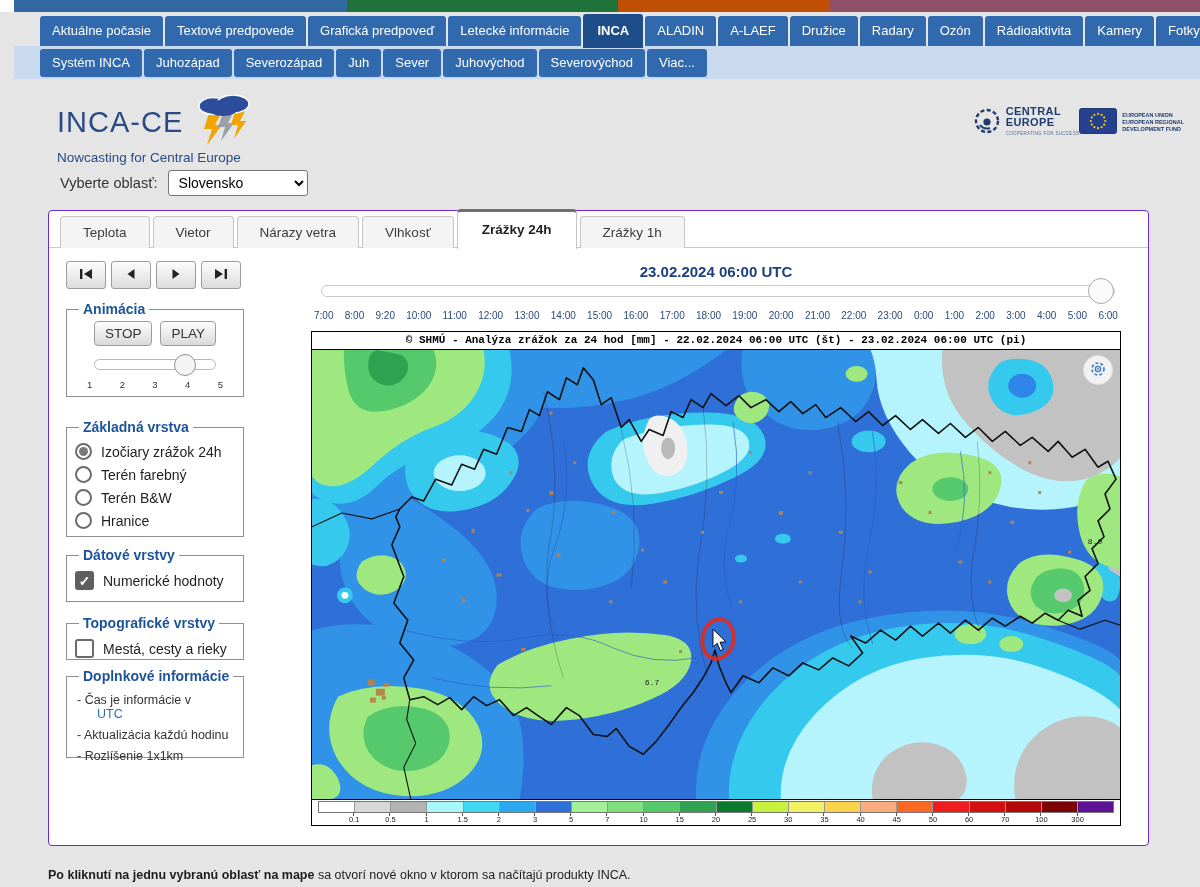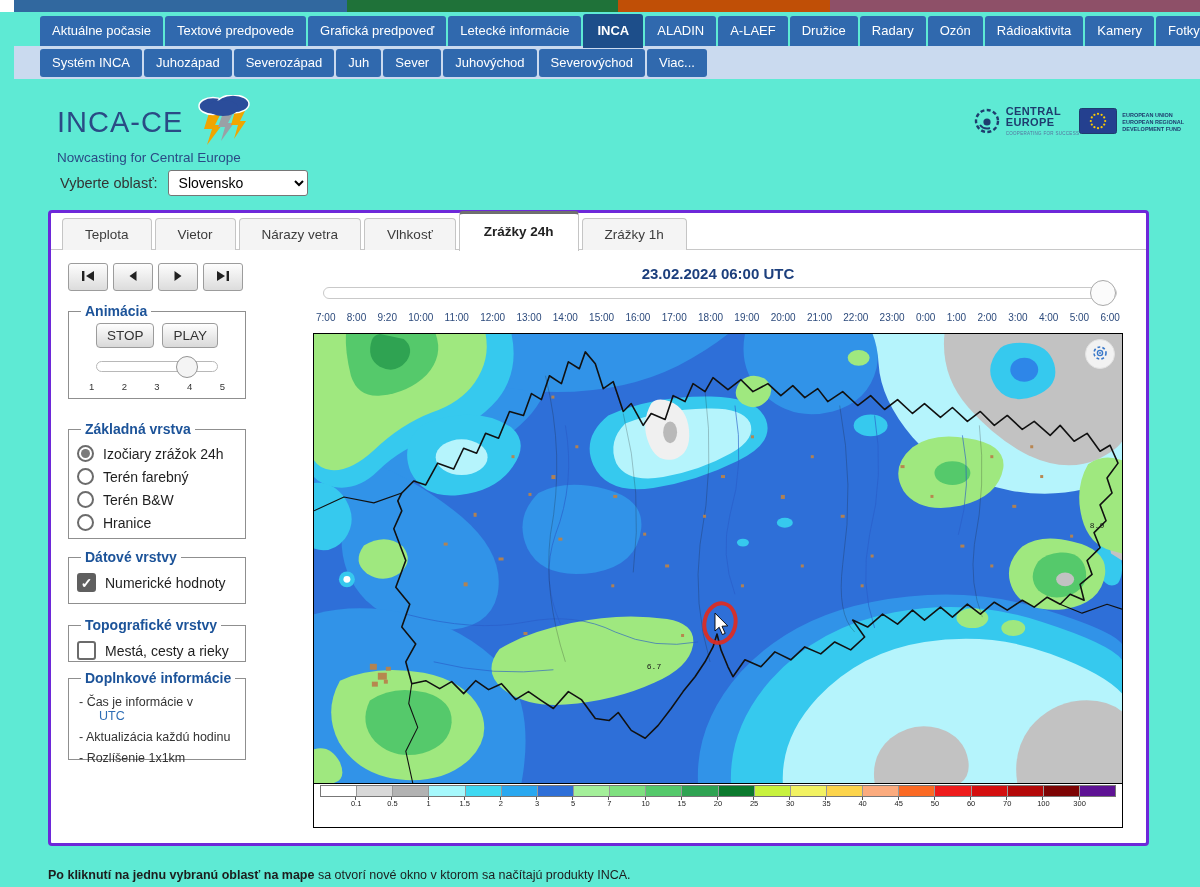--- a/index.html
+++ b/index.html
@@ -1,18 +1,18 @@
 <!DOCTYPE html>
 <html><head>
 <meta charset="utf-8">
 <style>
   * { box-sizing: border-box; margin: 0; padding: 0; }
   html,body { background:#fff; }
   body { font-family:"Liberation Sans", sans-serif; }
-  .page { position:relative; width:1200px; height:887px; background:#5eead4; overflow:hidden; }
+  .page { position:relative; width:1200px; height:887px; background:#e5e5e5; overflow:hidden; }
 
   
   .top-strip { position:absolute; top:0; left:0; width:1200px; height:12px; display:flex; }
   .top-strip > div { height:12px; }
 
   
   .nav1 { position:absolute; top:12px; left:14px; right:0; height:34px; display:flex; align-items:flex-end; padding-left:26px; gap:2px; list-style:none; }
   .nav1 .tab { background:#3069ae; color:#fff; font-size:13px; line-height:16px; padding:7px 12px; border-radius:3px 3px 0 0; white-space:nowrap; cursor:pointer; }
   .nav1 .tab.active { background:#1d4e8a; font-weight:bold; padding:9px 14px 9px; margin-bottom:-2px; position:relative; z-index:3; border-radius:3px 3px 0 0; }
 
@@ -32,21 +32,21 @@
   .ce-text { color:#1e3c6e; font-weight:bold; font-size:11px; line-height:11px; letter-spacing:0.4px; }
   .ce-tag { font-size:4.5px; color:#56729e; letter-spacing:0.3px; font-weight:normal; }
   .eu-logo { display:flex; align-items:center; gap:5px; }
   .eu-text { color:#1e3c6e; font-size:5.5px; font-weight:bold; line-height:7px; }
 
   
   .region { position:absolute; left:60px; top:170px; display:flex; align-items:center; gap:10px; font-size:14.5px; color:#333; }
   .region select { min-width:140px; height:26px; font-size:14px; font-family:"Liberation Sans",sans-serif; border:1px solid #767676; border-radius:3px; background:#fff; padding:2px 6px; }
 
   
-  .panel { position:absolute; left:48px; top:210px; width:1101px; height:636px; border:3px solid #6d28d9; border-radius:4px; background:#fff; }
+  .panel { position:absolute; left:48px; top:210px; width:1101px; height:636px; border:1px solid #6d28d9; border-radius:4px; background:#fff; }
   .ptabs { position:absolute; top:-1px; left:0; right:0; height:38px; border-bottom:1px solid #c8c8c8; padding-left:11px; display:flex; align-items:flex-end; gap:3px; list-style:none; overflow:visible; }
   .ptab { background:#f4f4f4; border:1px solid #c5c5c5; border-bottom:none; border-radius:4px 4px 0 0; padding:8px 22px; font-size:13.5px; color:#3c3c3c; position:relative; bottom:-1px; cursor:pointer; white-space:nowrap; }
   .ptab.active { background:#fff; font-weight:bold; color:#222; border-top:3px solid #6f6f6f; padding:10px 24px 12px; bottom:-2px; z-index:2; }
 
   
   .steps { position:absolute; left:17px; top:50px; display:flex; gap:5px; }
   .step-btn { width:40px; height:28px; background:linear-gradient(#fdfdfd,#dcdcdc); border:1px solid #9c9c9c; border-radius:3px; display:flex; align-items:center; justify-content:center; cursor:pointer; }
 
   
   fieldset { position:absolute; left:17px; width:178px; border:1px solid #8f8f8f; padding:2px 6px 9px; background:transparent; }
@@ -343,20 +343,21 @@
         <span>0:00</span>
         <span>1:00</span>
         <span>2:00</span>
         <span>3:00</span>
         <span>4:00</span>
         <span>5:00</span>
         <span>6:00</span>
       </div>
 
     <div class="map">
+      <div class="map-title">© SHMÚ - Analýza zrážok za 24 hod [mm] - 22.02.2024 06:00 UTC (št) - 23.02.2024 06:00 UTC (pi)</div>
 
       <div class="map-canvas">
         <svg class="geo" viewBox="0 0 810 452" preserveAspectRatio="none">
           <rect width="810" height="452" fill="#2e6fd8"></rect>
 
           <g fill="#3193e8">
             <path d="M0,0 L235,0 Q245,48 218,80 Q190,112 150,124 Q108,138 84,160 Q58,182 28,178 Q8,174 0,166 Z"></path>
             <path d="M95,0 Q140,52 225,58 Q305,62 365,32 Q395,16 415,0 Z"></path>
             <path d="M432,0 Q425,38 452,62 Q480,88 520,78 Q556,68 564,34 Q568,10 560,0 Z"></path>
             <path d="M55,128 Q105,148 148,184 Q192,222 184,262 Q176,298 128,298 Q82,296 52,268 Q24,240 28,194 Q32,152 55,128 Z"></path>

